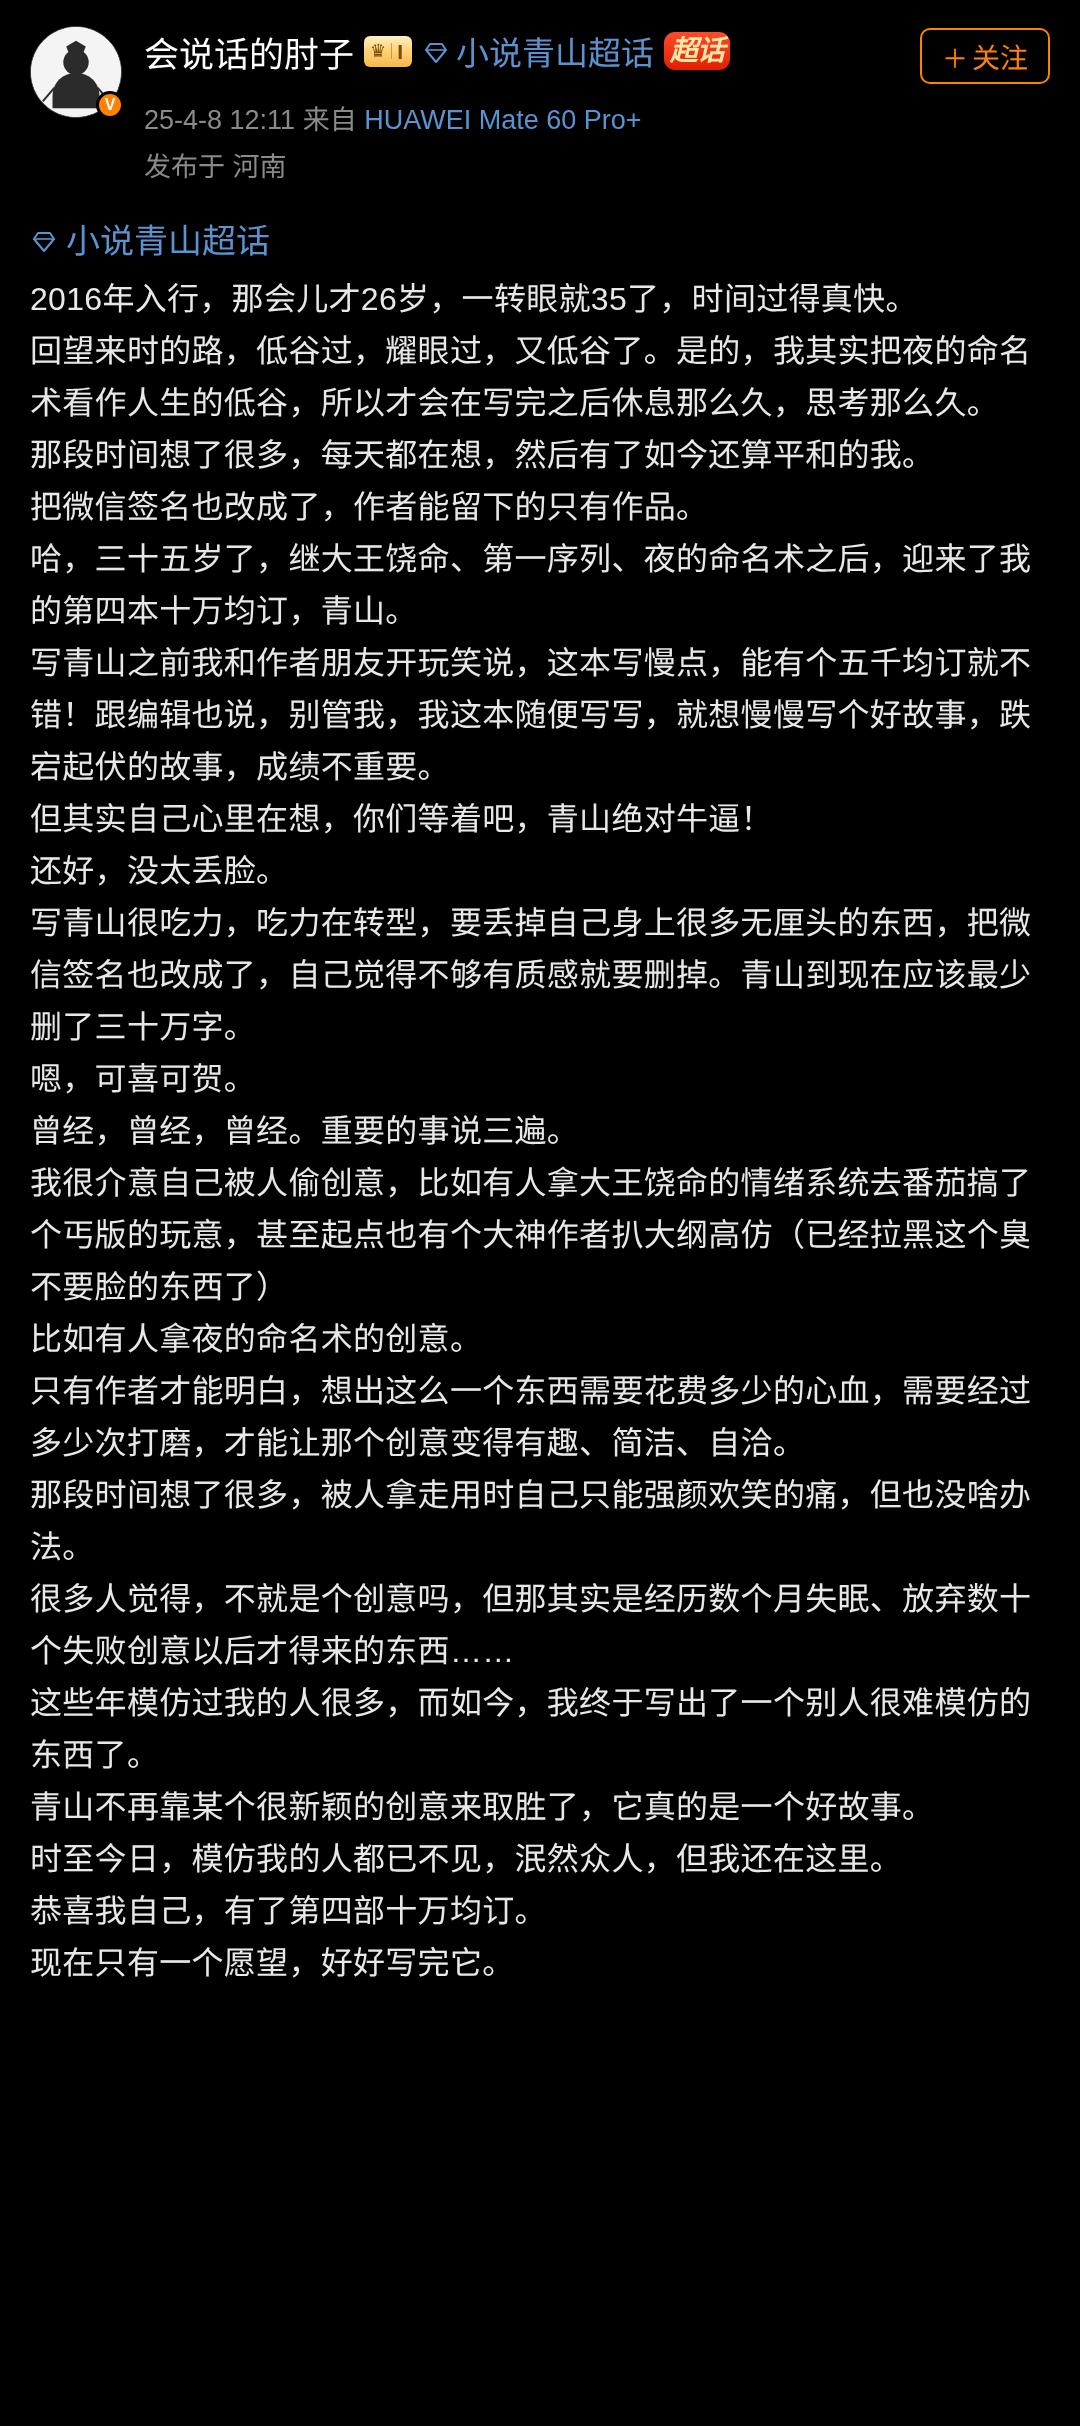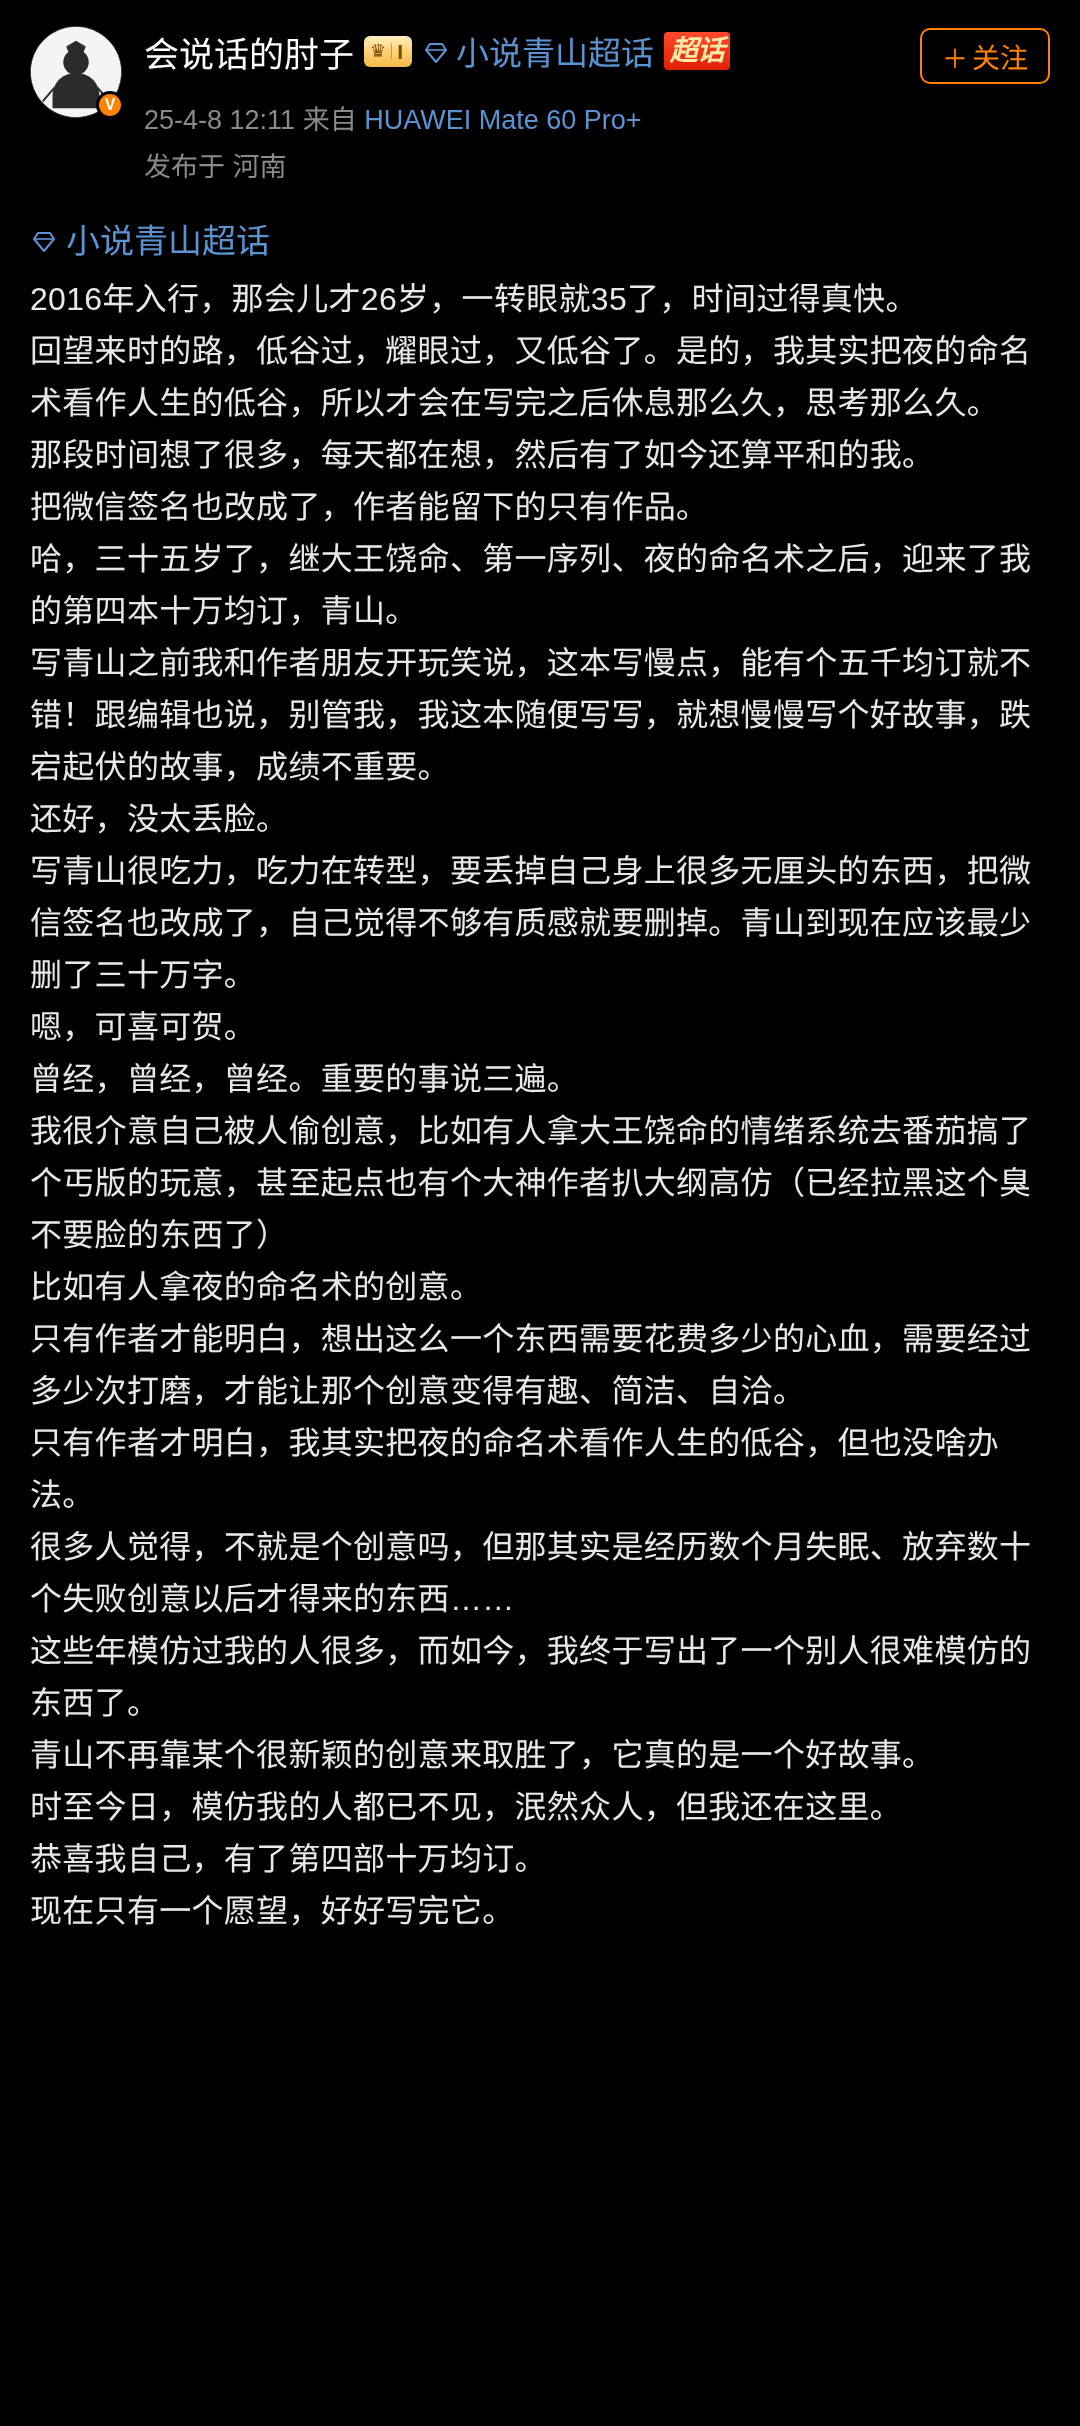--- a/index.html
+++ b/index.html
@@ -110,21 +110,21 @@
     font-size: 33px;
     white-space: nowrap;
   }
   .diamond-icon { display:inline-block; width: 28px; height: 28px; }
   .chao-badge {
     display:inline-flex;
     align-items:center;
     justify-content:center;
     height: 38px;
     padding: 0 6px;
-    border-radius: 4px;
+    border-radius: 11px;
     background: linear-gradient(180deg,#ff4b2b 0%, #e02000 100%);
     color: #ffe9a8;
     font-size: 28px;
     font-weight: 900;
     font-style: italic;
     line-height: 38px;
     letter-spacing: -1px;
   }
   .meta-row {
     margin-top: 24px;
@@ -256,28 +256,29 @@
       </span>
       <span>小说青山超话</span>
     </div>
 
     <p class="para">2016年入行，那会儿才26岁，一转眼就35了，时间过得真快。</p>
     <p class="para">回望来时的路，低谷过，耀眼过，又低谷了。是的，我其实把夜的命名术看作人生的低谷，所以才会在写完之后休息那么久，思考那么久。</p>
     <p class="para">那段时间想了很多，每天都在想，然后有了如今还算平和的我。</p>
     <p class="para">把微信签名也改成了，作者能留下的只有作品。</p>
     <p class="para">哈，三十五岁了，继大王饶命、第一序列、夜的命名术之后，迎来了我的第四本十万均订，青山。</p>
     <p class="para">写青山之前我和作者朋友开玩笑说，这本写慢点，能有个五千均订就不错！跟编辑也说，别管我，我这本随便写写，就想慢慢写个好故事，跌宕起伏的故事，成绩不重要。</p>
+    <p class="para">但其实自己心里在想，你们等着吧，青山绝对牛逼！</p>
     <p class="para">还好，没太丢脸。</p>
     <p class="para">写青山很吃力，吃力在转型，要丢掉自己身上很多无厘头的东西，把微信签名也改成了，自己觉得不够有质感就要删掉。青山到现在应该最少删了三十万字。</p>
     <p class="para">嗯，可喜可贺。</p>
     <p class="para">曾经，曾经，曾经。重要的事说三遍。</p>
     <p class="para">我很介意自己被人偷创意，比如有人拿大王饶命的情绪系统去番茄搞了个丐版的玩意，甚至起点也有个大神作者扒大纲高仿（已经拉黑这个臭不要脸的东西了）</p>
     <p class="para">比如有人拿夜的命名术的创意。</p>
     <p class="para">只有作者才能明白，想出这么一个东西需要花费多少的心血，需要经过多少次打磨，才能让那个创意变得有趣、简洁、自洽。</p>
-    <p class="para">只有作者才明白，我其实把夜的命名术看作人生的低谷，但也没啥办法。</p>
+    <p class="para">那段时间想了很多，被人拿走用时自己只能强颜欢笑的痛，但也没啥办法。</p>
     <p class="para">很多人觉得，不就是个创意吗，但那其实是经历数个月失眠、放弃数十个失败创意以后才得来的东西……</p>
     <p class="para">这些年模仿过我的人很多，而如今，我终于写出了一个别人很难模仿的东西了。</p>
     <p class="para">青山不再靠某个很新颖的创意来取胜了，它真的是一个好故事。</p>
     <p class="para">时至今日，模仿我的人都已不见，泯然众人，但我还在这里。</p>
     <p class="para">恭喜我自己，有了第四部十万均订。</p>
     <p class="para">现在只有一个愿望，好好写完它。</p>
   </div>
 </div>
 
 </body></html>

